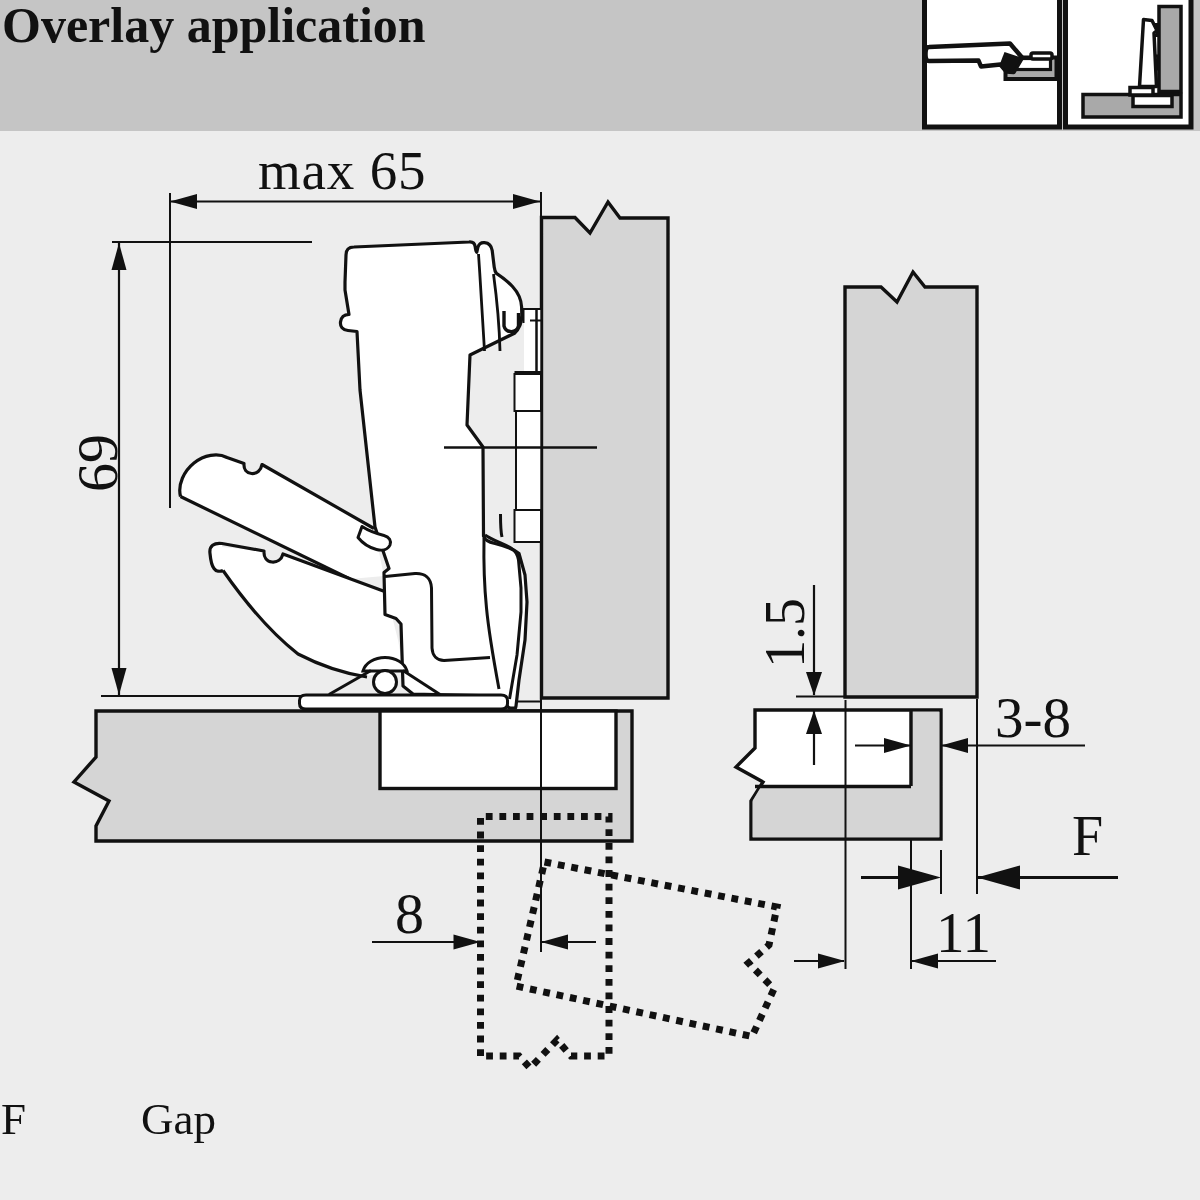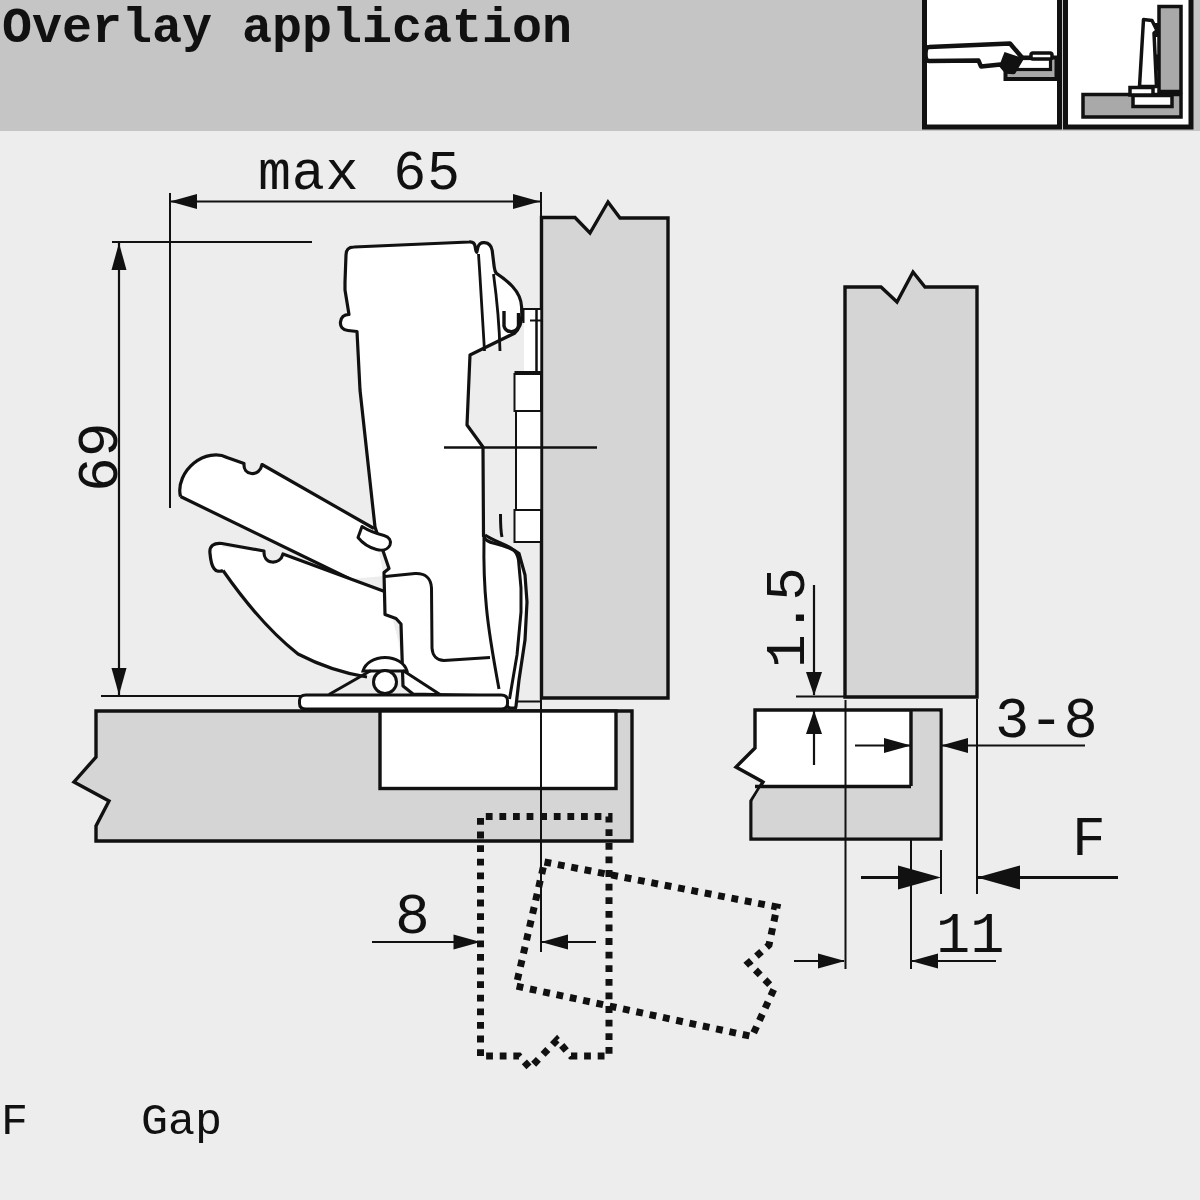--- a/index.html
+++ b/index.html
@@ -1,17 +1,17 @@
 <!DOCTYPE html>
 <html><head>
 <meta charset="utf-8">
 <style>
   html,body{margin:0;padding:0;background:#ededed;}
   .page{position:relative;width:1200px;height:1168px;overflow:hidden;
-        font-family:Liberation Mono, monospace;text-align:right;}
+        font-family:Liberation Serif, serif;text-align:right;}
   svg{display:block;}
 </style>
 </head>
 <body>
 <div class="page">
 <svg width="1200" height="1200" viewBox="0 0 1200 1200">
 
   <rect x="0" y="0" width="1200" height="1200" fill="#ededed"></rect>
 
   <rect x="0" y="0" width="1200" height="131" fill="#c5c5c5"></rect>

